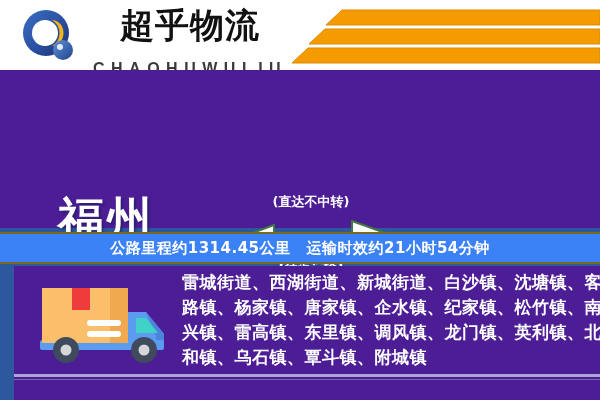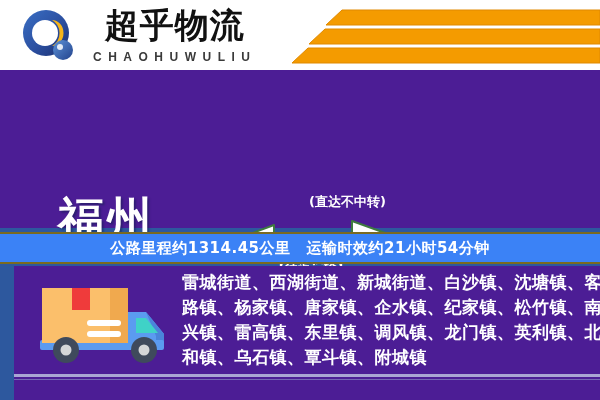--- a/index.html
+++ b/index.html
@@ -41,25 +41,25 @@
     font-family: "DejaVu Sans", "Liberation Sans", sans-serif;
     font-size: 34px;
     font-weight: bold;
     color: #111111;
     line-height: 38px;
     letter-spacing: 1px;
     white-space: nowrap;
   }
   .logo-en {
     font-family: "Liberation Sans", sans-serif;
-    font-size: 12px;
+    font-size: 16px;
     font-weight: bold;
     color: #3a3a3a;
     letter-spacing: 6.5px;
-    margin-top: 6px;
+    margin-top: 16px;
     white-space: nowrap;
   }
   .stripes {
     position: absolute;
     right: 0; top: 8px;
     width: 310px; height: 58px;
   }
 
   
   .hero {
@@ -87,21 +87,21 @@
     position: absolute;
     left: 236px;
     width: 150px;
     text-align: center;
     font-family: "DejaVu Sans", "Liberation Sans", sans-serif;
     font-size: 13px;
     font-weight: bold;
     color: #ffffff;
     white-space: nowrap;
   }
-  .note-top    { top: 123px; text-align: right; }
+  .note-top    { top: 123px; }
   .note-bottom { top: 190px; }
 
   .arrow-wrap {
     position: absolute;
     left: 232px; top: 146px;
     width: 158px; height: 36px;
   }
 
   
   .info-bar {

